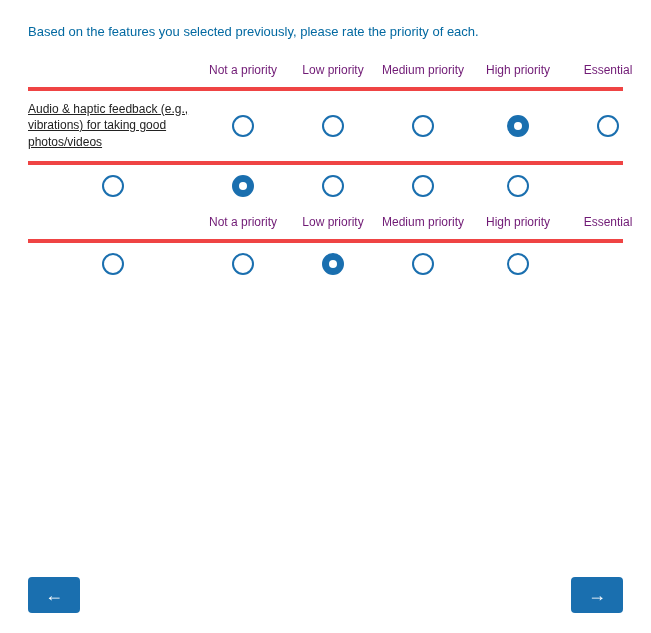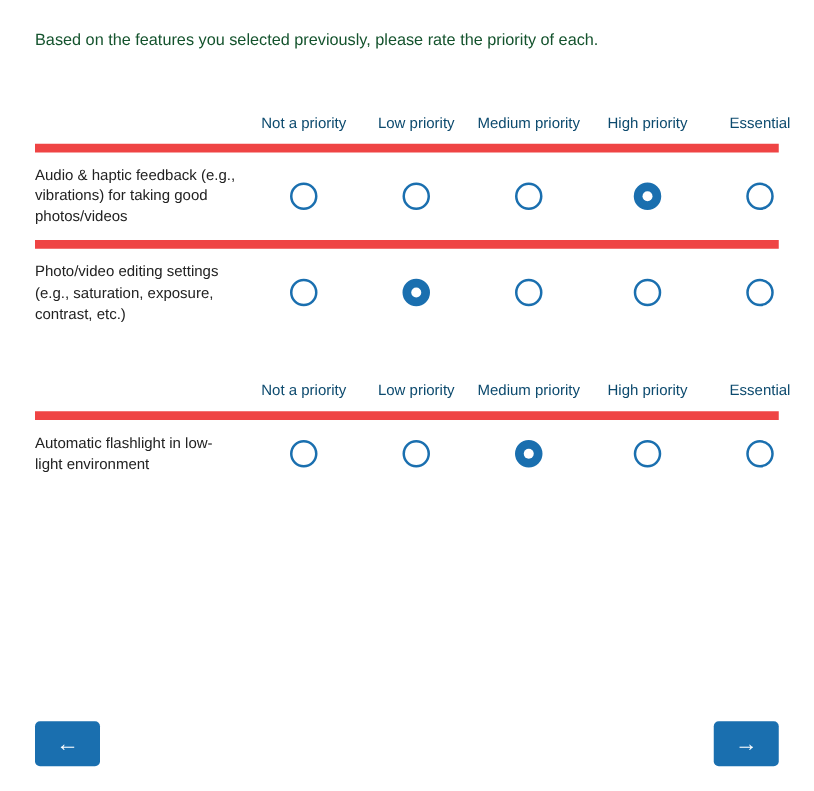--- a/index.html
+++ b/index.html
@@ -10,49 +10,49 @@
       min-height: 633px;
       position: relative;
       font-size: 13px;
       color: #222;
     }
     .page-container {
       padding: 24px 28px 80px 28px;
     }
     .instruction {
       font-size: 13px;
-      color: #14532d;
+      color: #0369a1;
       margin-bottom: 24px;
     }
     .rating-section {
       margin-bottom: 8px;
     }
     .header-row {
       display: grid;
       grid-template-columns: 170px 90px 90px 90px 100px 80px;
       align-items: flex-end;
       margin-bottom: 4px;
     }
     .header-cell {
       text-align: center;
       font-size: 12px;
-      color: #0c4a6e;
+      color: #701a75;
       line-height: 1.3;
       padding-bottom: 4px;
-      margin-top: 28px;
     }
     .header-cell:first-child {
       text-align: left;
     }
     .feature-row {
       display: grid;
       grid-template-columns: 170px 90px 90px 90px 100px 80px;
       align-items: center;
-      border-top: 7px solid #ef4444;
+      border-top: 4px solid #ef4444;
       padding: 10px 0;
+      text-decoration: underline;
     }
     .feature-label {
       font-size: 12px;
       color: #222;
       line-height: 1.4;
       padding-right: 8px;
     }
     .radio-cell {
       display: flex;
       justify-content: center;
@@ -131,21 +131,20 @@
             <div class="radio-btn"></div>
           </div>
           <div class="radio-cell">
             <div class="radio-btn selected"></div>
           </div>
           <div class="radio-cell">
             <div class="radio-btn"></div>
           </div>
         </div>
         <div class="feature-row">
-          <div class="feature-label">Photo/video editing settings (e.g., saturation, exposure, contrast, etc.)</div>
           <div class="radio-cell">
             <div class="radio-btn"></div>
           </div>
           <div class="radio-cell">
             <div class="radio-btn selected"></div>
           </div>
           <div class="radio-cell">
             <div class="radio-btn"></div>
           </div>
           <div class="radio-cell">
@@ -159,21 +158,20 @@
       <div class="rating-section">
         <div class="header-row">
           <div class="header-cell"></div>
           <div class="header-cell">Not a priority</div>
           <div class="header-cell">Low priority</div>
           <div class="header-cell">Medium priority</div>
           <div class="header-cell">High priority</div>
           <div class="header-cell">Essential</div>
         </div>
         <div class="feature-row">
-          <div class="feature-label">Automatic flashlight in low-light environment</div>
           <div class="radio-cell">
             <div class="radio-btn"></div>
           </div>
           <div class="radio-cell">
             <div class="radio-btn"></div>
           </div>
           <div class="radio-cell">
             <div class="radio-btn selected"></div>
           </div>
           <div class="radio-cell">

